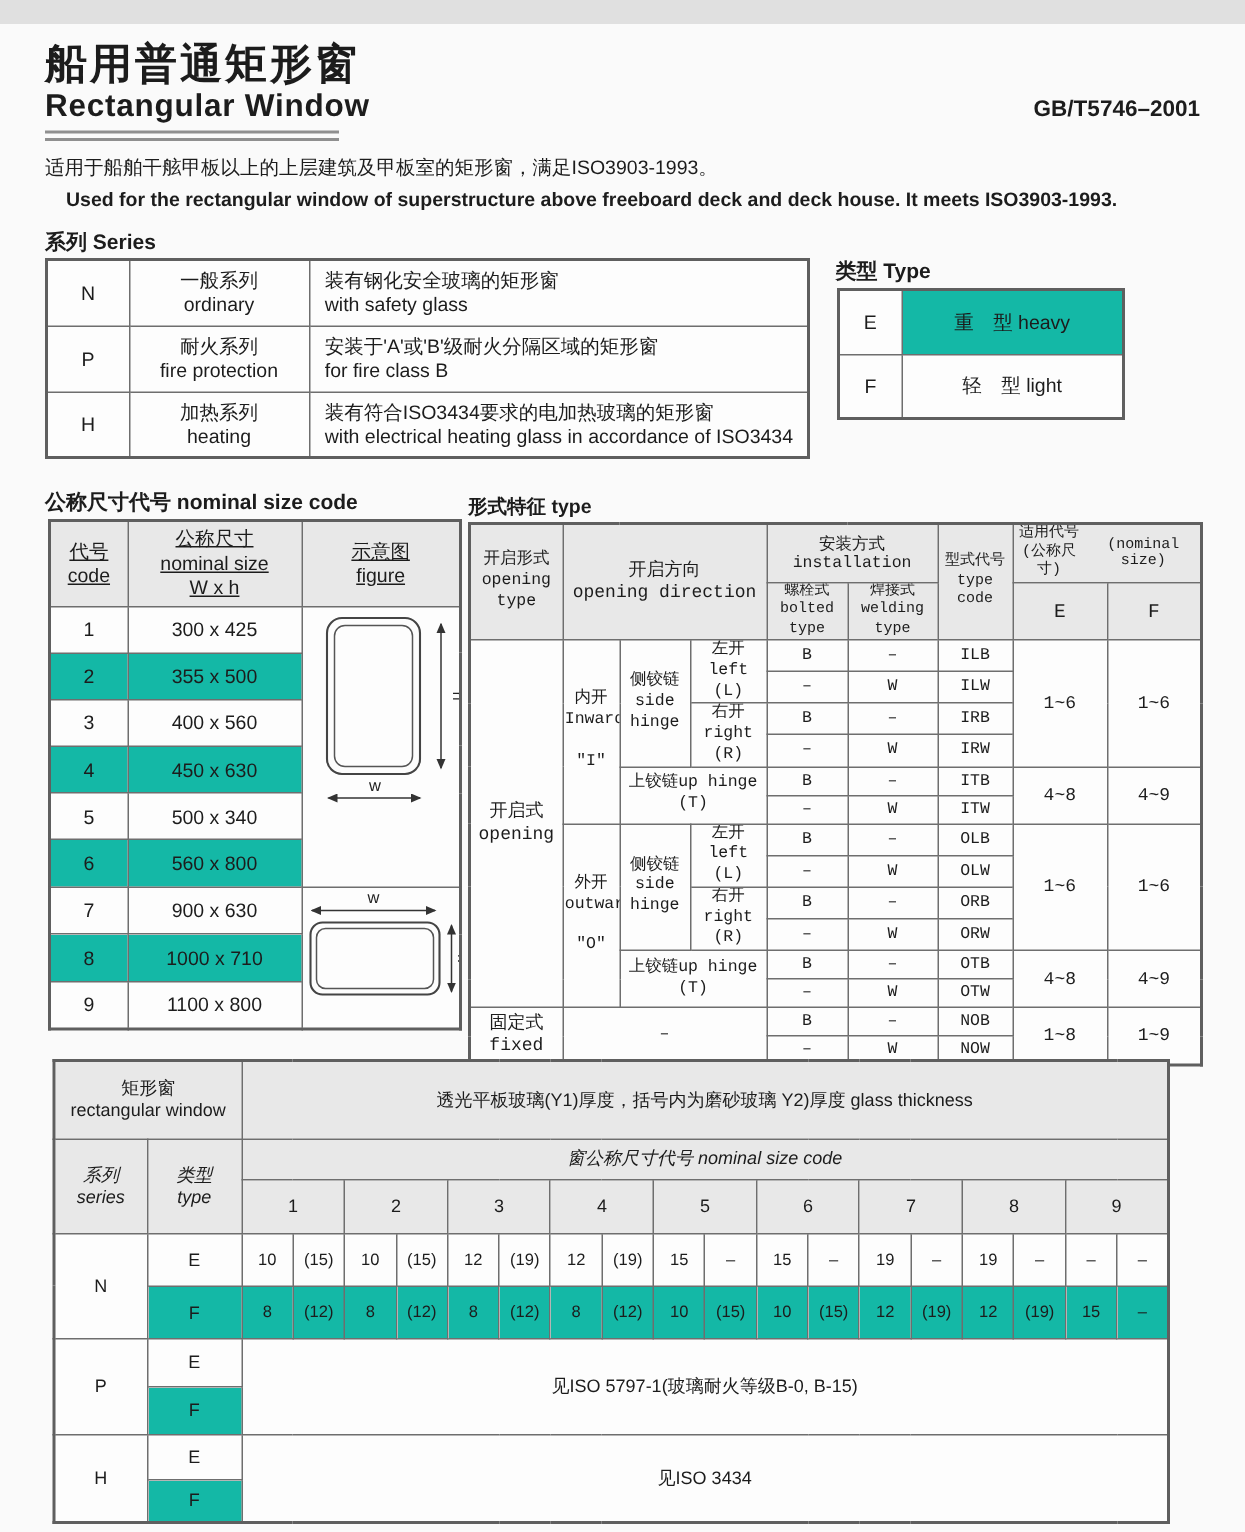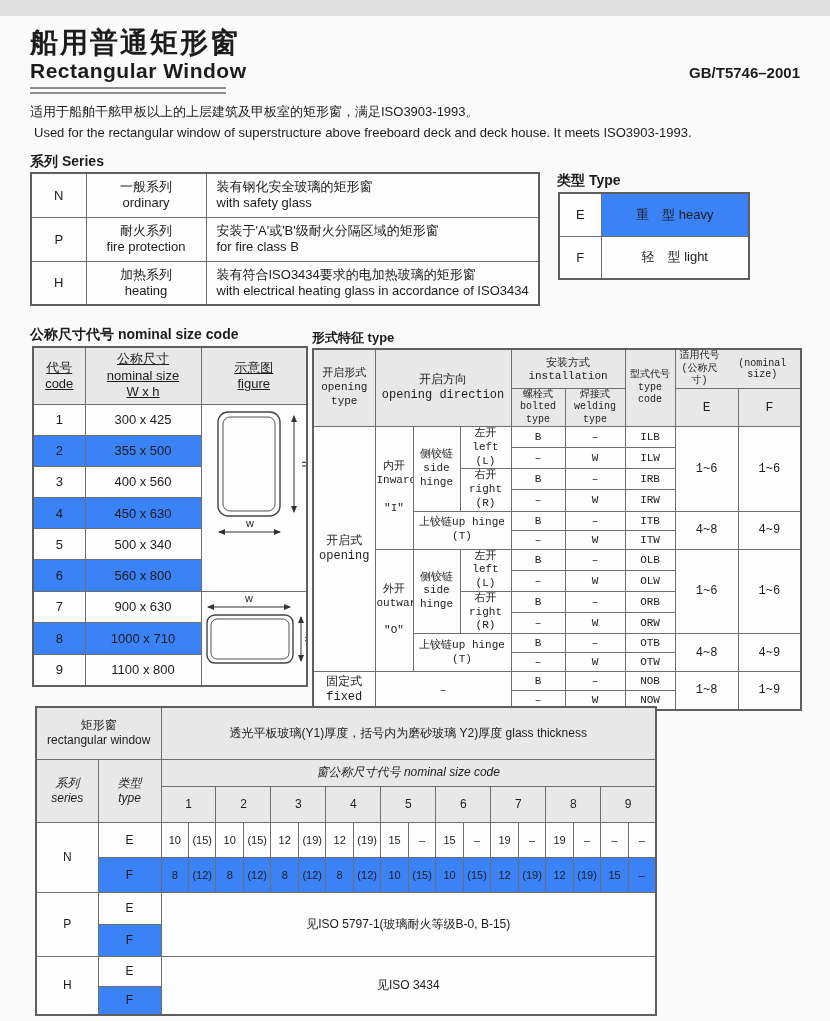--- a/index.html
+++ b/index.html
@@ -9,53 +9,53 @@
   .title-cn{font-size:28px;font-weight:bold;letter-spacing:2px;}
   .title-en{font-size:21px;font-weight:bold;letter-spacing:0.5px;}
   .dbl-rule{border-top:2px solid #8f8f8f;border-bottom:2px solid #8f8f8f;height:3px;}
   .std-code{font-size:15px;font-weight:600;}
   .intro{font-size:13px;}
   .sec-label{font-size:14px;font-weight:bold;}
   table{border-collapse:collapse;table-layout:fixed;border:2px solid #5f5f5f;background:#fdfdfd;}
   td{border:1px solid #6e6e6e;text-align:center;vertical-align:middle;padding:1px 3px;overflow:hidden;}
   .pre{white-space:pre-line;line-height:1.25;}
   .hd{background:#e8e8e8;}
-  .shaded{background:#3b82f6;}
+  .shaded{background:#14b8a6;}
   .left{text-align:left;padding-left:10px;}
   .f13{font-size:13px;}
   .f12{font-size:12px;}
   .f11{font-size:11px;}
   .f10{font-size:10px;}
   .series-table{width:508px;}
   .series-table tr{height:44px;}
   .type-table{width:190px;}
   .type-table tr{height:43px;}
   .size-table{width:274px;}
   .size-table tr.hrow{height:57px;text-decoration:underline;}
   .size-table tr.drow{height:31px;}
   .feature-table{width:488px;font-family:Liberation Mono, monospace;}
   .feature-table td{padding:0 1px;}
   .feature-table tr.h1{height:26px;}
   .feature-table tr.h2{height:30px;}
   .feature-table tr.dr{height:19px;}
-  .glass-table{width:622px;}
+  .glass-table{width:745px;}
   .app-head{display:flex;align-items:center;justify-content:center;gap:3px;}
   svg{display:block;margin:0 auto;}
 </style>
 </head>
 <body>
 
 <div class="page">
 
   <div class="abs title-cn" style="left:30px;top:8px;">船用普通矩形窗</div>
   <div class="abs title-en" style="left:30px;top:43px;">Rectangular Window</div>
   <div class="abs dbl-rule" style="left:30px;top:71px;width:196px;"></div>
   <div class="abs std-code" style="top:48px;right:30px;">GB/T5746–2001</div>
   <div class="abs intro" style="left:30px;top:87px;">适用于船舶干舷甲板以上的上层建筑及甲板室的矩形窗，满足ISO3903-1993。</div>
-  <div class="abs intro" style="left:34px;top:109px;">Used for the rectangular window of superstructure above freeboard deck and deck house. It meets ISO3903-1993.</div>
+  <div class="abs intro" style="left:44px;top:109px;font-weight:bold;">Used for the rectangular window of superstructure above freeboard deck and deck house. It meets ISO3903-1993.</div>
 
   <div class="abs sec-label" style="left:30px;top:137px;">系列 Series</div>
   <table class="abs series-table f13" style="left:30px;top:156px;">
     <colgroup>
         <col style="width:55px">
         <col style="width:120px">
         <col style="width:333px">
       </colgroup>
     <tbody>
         <tr>

